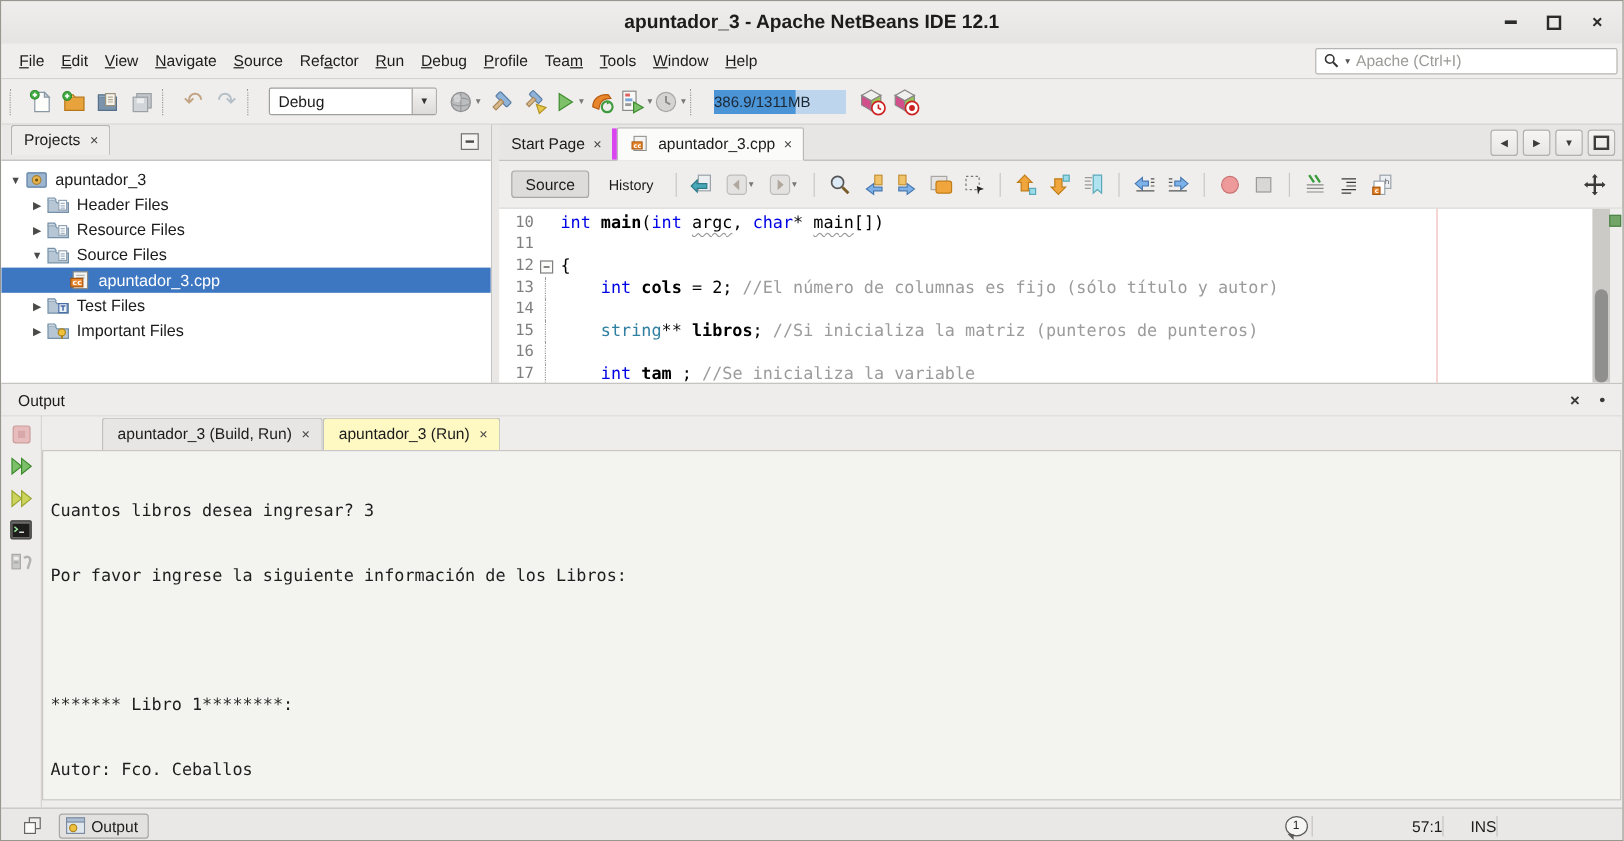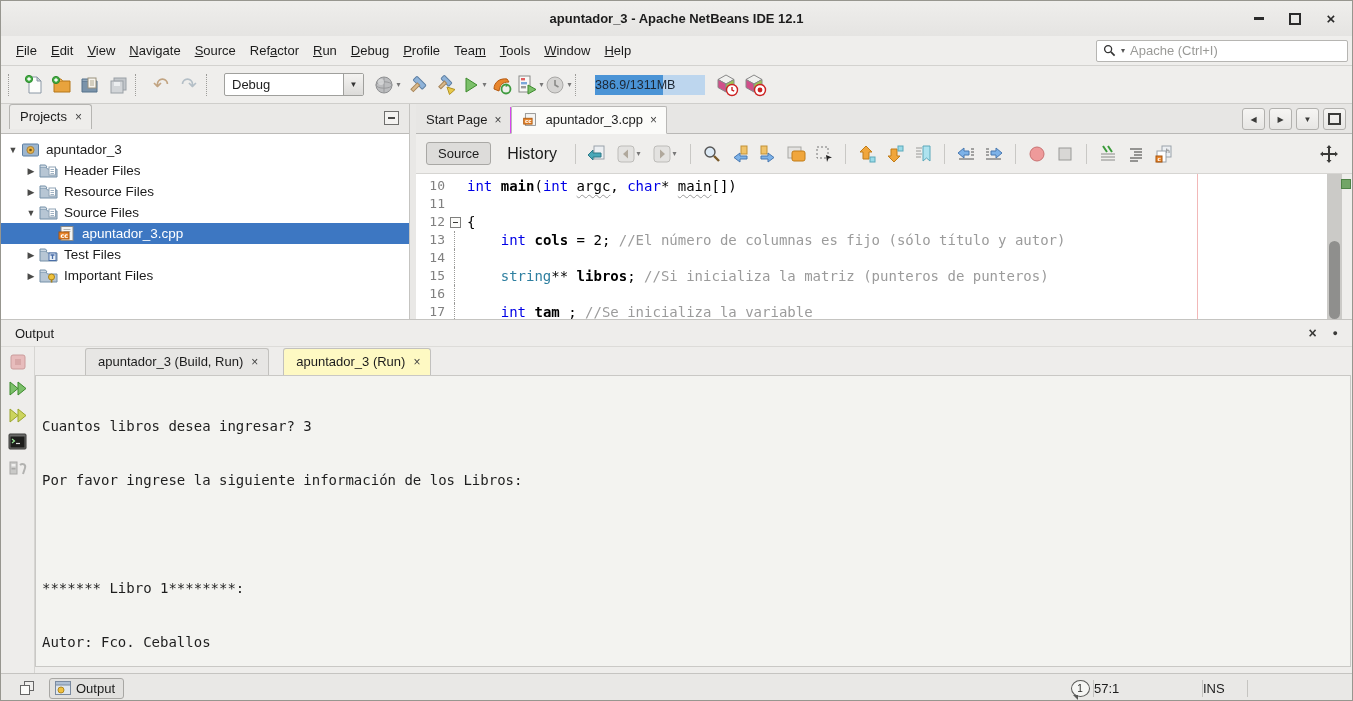--- a/index.html
+++ b/index.html
@@ -6,21 +6,21 @@
   body{
     width:1353px;height:701px;position:relative;overflow:hidden;
     font-family:"Liberation Sans",sans-serif;background:#e9e8e6;
     box-sizing:border-box;border:1px solid #97968f;
     -webkit-font-smoothing:antialiased;
   }
   
   .titlebar{position:absolute;left:0;top:0;width:100%;height:35px;
     background:linear-gradient(#efeeec,#e5e4e2);border-bottom:1px solid #c8c7c4;
     display:flex;align-items:center;justify-content:center}
-  .titlebar .title{font-size:13px;font-weight:bold;color:#1c1c1c}
+  .titlebar .title{font-size:16px;font-weight:bold;color:#1c1c1c}
   .win-controls{position:absolute;right:10px;top:0;height:35px;display:flex;align-items:center;gap:14px}
   .wbtn{width:22px;height:22px;display:flex;align-items:center;justify-content:center;color:#2b2b2b;cursor:default}
   .minbar{width:10px;height:3px;background:#2b2b2b}
   .maxbox{width:8px;height:8px;border:2px solid #2b2b2b}
   .closex{font-size:15px;font-weight:bold;line-height:1}
   
   .menubar{position:absolute;left:0;top:35px;width:100%;height:30px;background:#efeeec;
     border-bottom:1px solid #d3d2cf;display:flex;align-items:center;padding-left:8px;box-sizing:border-box}
   .menu-item{font-size:13px;color:#1c1c1c;padding:4px 7px;white-space:nowrap}
   .mn{text-decoration:underline}
@@ -60,32 +60,32 @@
   .trow .arrow{width:12px;text-align:center;font-size:9px;color:#4a4a48}
   .trow .ticon{width:19px;height:17px;margin:0 6px 0 2px;flex:none}
   .trow.sel{background:#3d77c2;color:#fff}
   .ind0{padding-left:6px}.ind1{padding-left:24px}.ind2{padding-left:54px}
   
   .vsplit{width:6px;background:#e9e8e6}
   
   .editor{flex:1;display:flex;flex-direction:column;min-width:0}
   .etabs{height:29px;background:#e7e6e4;border-bottom:1px solid #b9b8b6;display:flex;align-items:flex-end;position:relative}
   .etab{padding:5px 9px 6px 10px;font-size:13px;color:#1c1c1c;display:flex;align-items:center;gap:7px;
-    border-right:1px solid #d946ef;background:#e7e6e4}
+    border-right:4px solid #d946ef;background:#e7e6e4}
   .etab.active{background:#fbfbf9;border:1px solid #b9b8b6;border-bottom:1px solid #fbfbf9;margin-bottom:-1px;border-radius:2px 2px 0 0}
   .tabctrls{position:absolute;right:6px;top:4px;display:flex;gap:4px;align-items:center}
   .scbtn{width:21px;height:20px;border:1px solid #b2b1ae;border-radius:3px;background:linear-gradient(#f6f5f3,#e7e6e4);
     display:flex;align-items:center;justify-content:center;font-size:8px;color:#3c3c3a}
   .maxglyph{width:9px;height:8px;border:2px solid #3c3c3a}
   .etoolbar{height:39px;background:#efeeec;border-bottom:1px solid #d6d5d2;display:flex;align-items:center;padding:0 6px;gap:2px}
   .ebtn{width:26px;height:26px;display:flex;align-items:center;justify-content:center}
   .ebtn.withdrop{width:34px}
   .esep{width:1px;height:20px;background:#c9c8c5;margin:0 6px}
   .srcbtn{font-size:13px;color:#1c1c1c;padding:3px 11px;border:1px solid #a9a8a5;border-radius:3px;background:#dddcda;margin:0 4px}
-  .histbtn{font-size:16px;color:#1c1c1c;padding:3px 10px}
+  .histbtn{font-size:12px;color:#1c1c1c;padding:3px 10px}
   .splitico{margin-left:auto;margin-right:4px}
   
   .code{flex:1;background:#fff;position:relative;overflow:hidden;font-family:"DejaVu Sans Mono",monospace;font-size:14px}
   .codelines{position:absolute;left:0;top:3px;right:34px}
   .crow{height:18px;line-height:18px;display:flex;white-space:pre}
   .lnum{width:29px;text-align:right;color:#808080;flex:none;font-size:13px}
   .fold{width:22px;flex:none;position:relative}
   .foldbox{position:absolute;left:5px;top:4px;width:9px;height:9px;border:1px solid #7f7f7d;background:#fbfbf9;
     display:flex;align-items:center;justify-content:center}
   .foldbox i{display:block;width:5px;height:1px;background:#3a3a38}
@@ -104,34 +104,34 @@
   .ohead{height:26px;display:flex;align-items:center;padding:0 14px;border-bottom:1px solid #dddcd9}
   .ohead .otitle{font-size:13px;color:#1c1c1c}
   .ohead .octrls{margin-left:auto;display:flex;gap:16px;align-items:center}
   .ohx{font-size:14px;font-weight:bold;color:#3a3a38;line-height:1}
   .ohdot{font-size:9px;color:#3a3a38;line-height:1}
   .obody{position:absolute;left:0;top:26px;right:0;bottom:0}
   .ostrip{position:absolute;left:0;top:0;bottom:0;width:34px;border-right:1px solid #d6d5d2;
     display:flex;flex-direction:column;align-items:center;padding-top:7px;gap:8px;box-sizing:border-box}
   .otabs{position:absolute;left:34px;right:0;top:0;height:29px;display:flex;align-items:flex-end;padding-left:50px}
   .otab{padding:5px 10px 6px 12px;font-size:13px;color:#1c1c1c;display:flex;gap:8px;align-items:center;
-    border:1px solid #c2c1be;border-bottom:none;border-radius:3px 3px 0 0;background:#e7e6e4;margin-right:14px}
+    border:1px solid #c2c1be;border-bottom:none;border-radius:3px 3px 0 0;background:#e7e6e4;margin-right:0}
   .otab.active{background:#fef9c3;position:relative;z-index:2}
   .otext{position:absolute;left:34px;right:1px;top:29px;bottom:6px;background:#f3f3f0;border:1px solid #c9c8c5;
     box-sizing:border-box;padding:5px 6px;font-family:"DejaVu Sans Mono",monospace;font-size:14px;line-height:18px;color:#1e1e1e;white-space:pre}
   .oline{height:18px}
   
   .statusbar{position:absolute;left:0;top:672px;width:100%;height:29px;background:#e9e8e6;border-top:1px solid #c5c4c1;
     display:flex;align-items:center;box-sizing:border-box}
   .dockico{margin-left:18px}
   .outbtn{margin-left:14px;display:flex;align-items:center;gap:5px;padding:2px 8px 2px 5px;border:1px solid #a8a7a4;
     border-radius:3px;background:#e2e1df;font-size:13px;color:#1c1c1c}
   .sright{margin-left:auto;display:flex;align-items:center;height:100%}
   .ssep{width:1px;height:17px;background:#c5c4c1}
-  .scell{font-size:13px;color:#1c1c1c;text-align:left}
+  .scell{font-size:13px;color:#1c1c1c;text-align:right}
   .caretpos{width:108px}
   .inscell{width:44px}
   .srspacer{width:104px}
   .notif{position:relative;width:26px;display:flex;justify-content:center}
   .nbubble{position:relative;width:17px;height:15px;border:1px solid #5a5a58;border-radius:50%;background:#f6f6f4;
     font-size:10px;color:#2a2a28;display:flex;align-items:center;justify-content:center}
   .nbubble:after{content:"";position:absolute;left:1px;bottom:-4px;width:0;height:0;
     border-left:5px solid transparent;border-top:5px solid #5a5a58}
   svg{display:block}
 </style>

